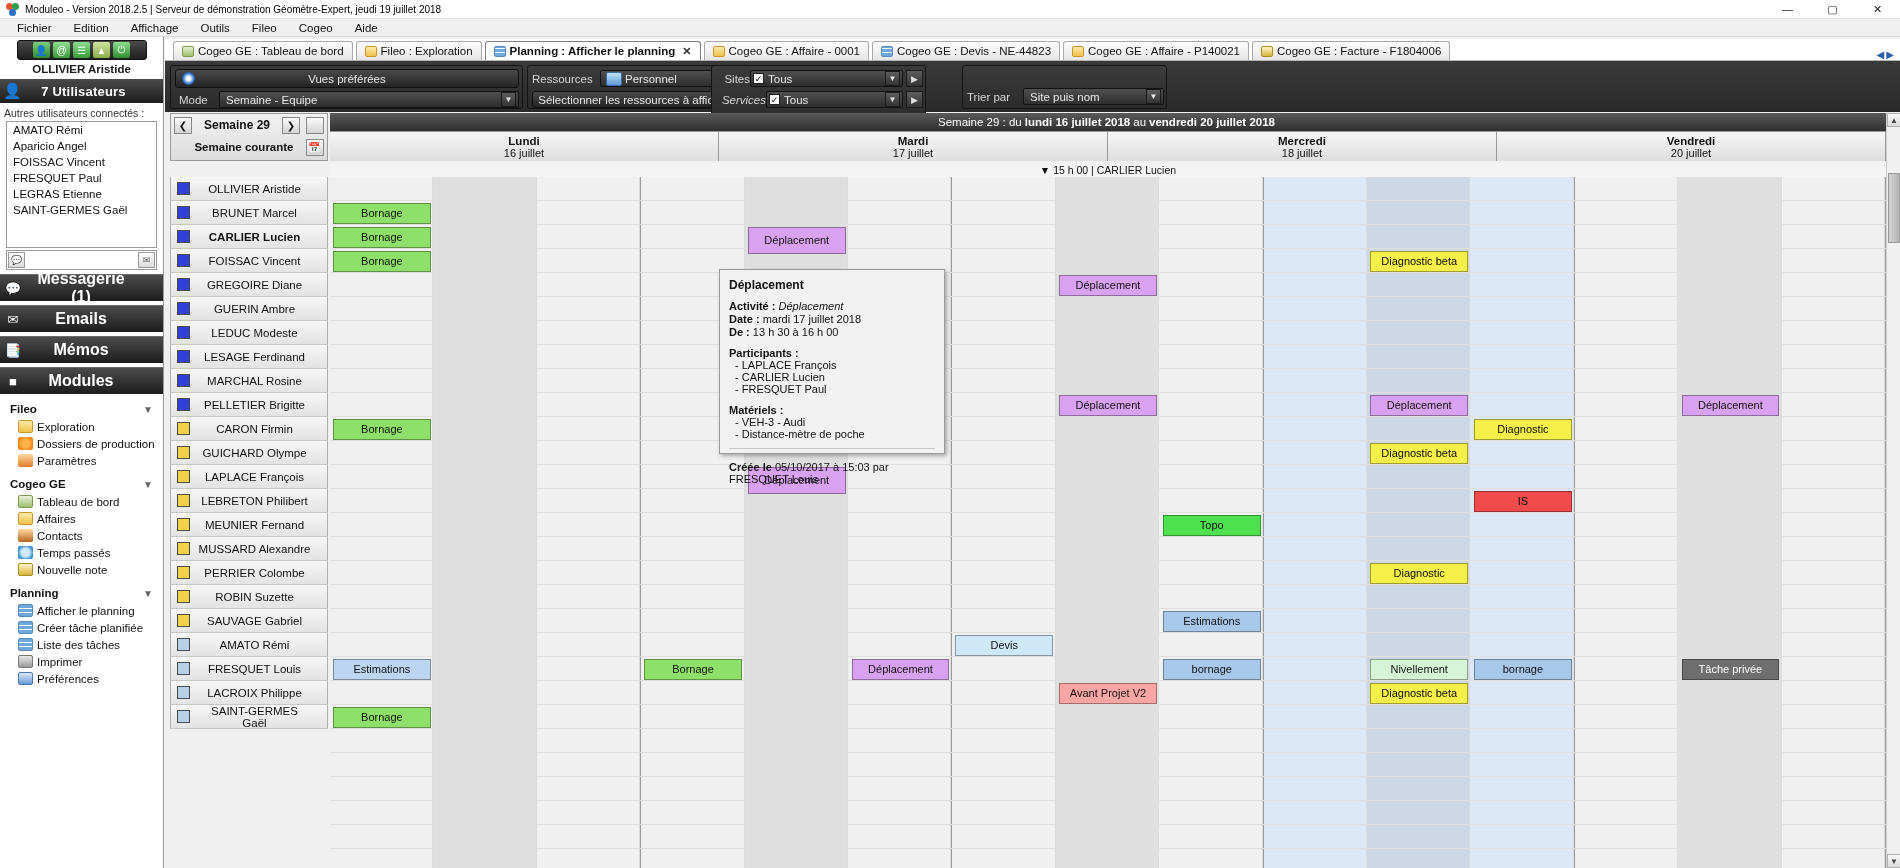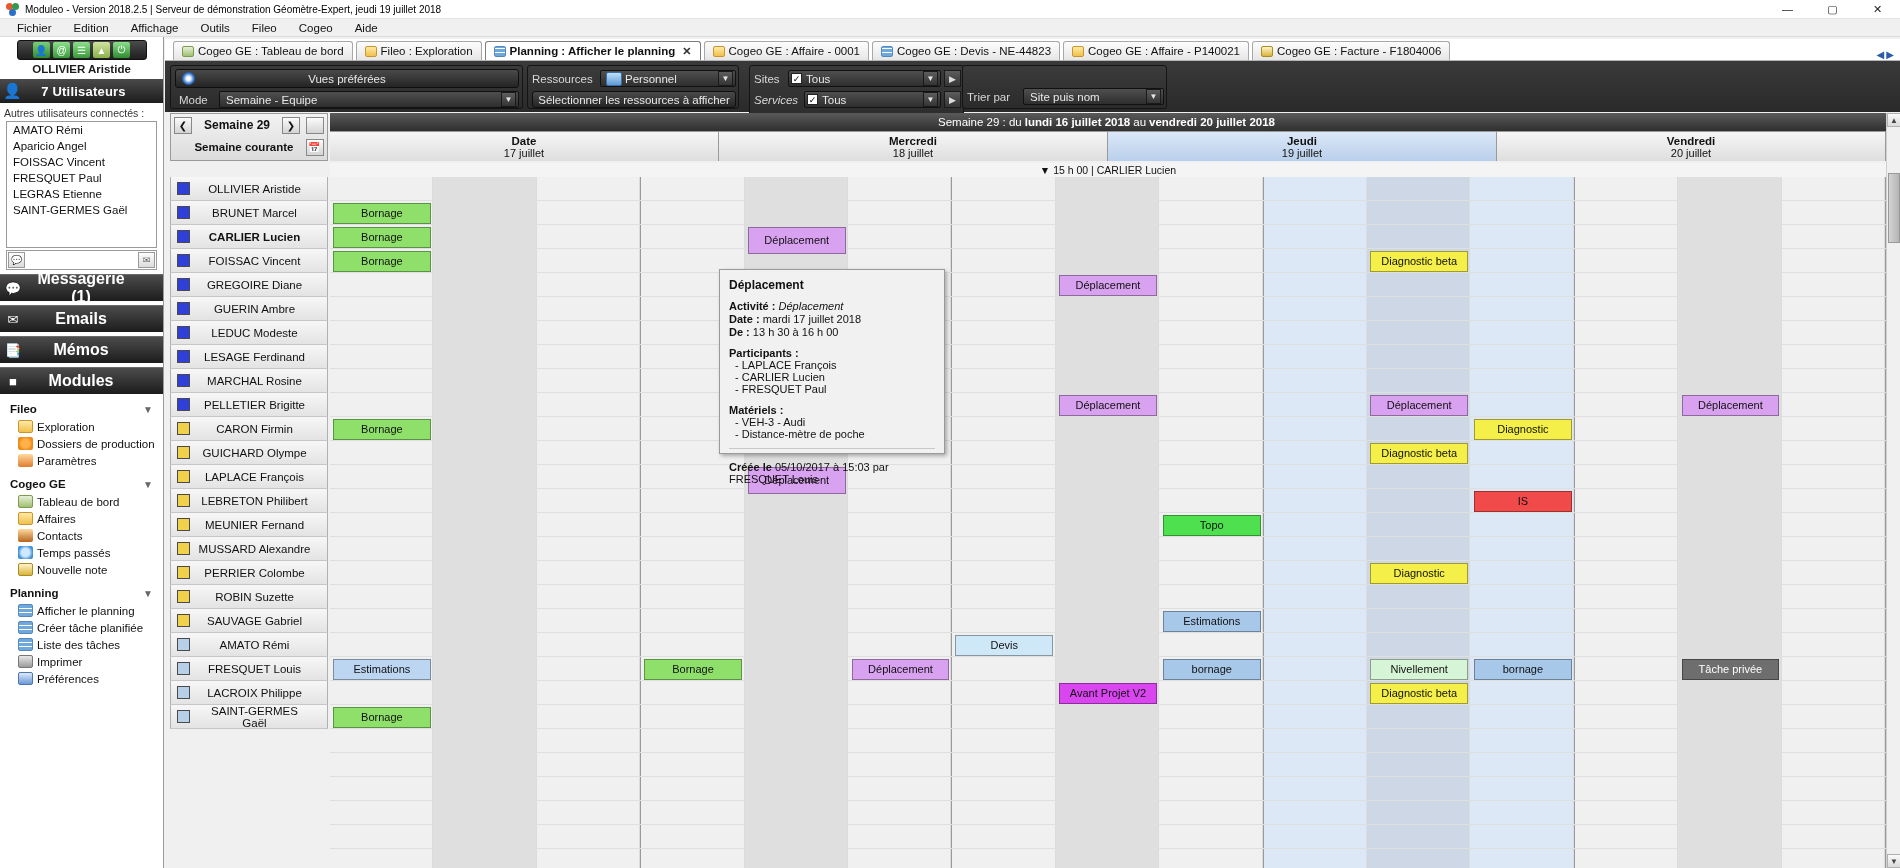--- a/index.html
+++ b/index.html
@@ -421,21 +421,21 @@
         <span class="lbl-dark" style="width:68px;">Ressources</span>
         <div class="combo" style="flex:1;">
           <span style="width:16px;height:14px;margin:0 3px;background:linear-gradient(#bfe0f7,#5e9ad6);border:1px solid #3a6ea5;border-radius:2px;"></span>
           <span>Personnel</span>
           <span class="arw">▼</span>
         </div>
       </div>
       <div class="btn3d" style="position:absolute; left:4px; top:25px; width:204px; height:17px;">Sélectionner les ressources à afficher</div>
     </div>
 
-    <div class="grp" style="left:584px; top:4px; width:215px; height:59px;">
+    <div class="grp" style="left:546px; top:4px; width:215px; height:59px;text-align:right;">
       <div style="position:absolute; left:4px; top:3px; width:207px; height:19px; display:flex; align-items:center;">
         <span class="lbl-dark" style="width:34px;">Sites</span>
         <div class="combo" style="flex:1;">
           <span class="chk">✓</span>
           <span>Tous</span>
           <span class="arw">▼</span>
         </div>
         <div class="sqbtn" style="margin-left:3px;">▶</div>
       </div>
       <div style="position:absolute; left:4px; top:25px; width:207px; height:17px; display:flex; align-items:center;">
@@ -475,30 +475,30 @@
 
   <div class="calheadbar">
     <span>Semaine 29 : du</span>
     <b>lundi 16 juillet 2018</b>
     <span>au</span>
     <b>vendredi 20 juillet 2018</b>
   </div>
 
   <div class="dayheads">
     <div class="dayhead">
-      <span class="dn">Date</span>
+      <span class="dn">Lundi</span>
+      <span class="dd">16 juillet</span>
+    </div>
+    <div class="dayhead">
+      <span class="dn">Mardi</span>
       <span class="dd">17 juillet</span>
     </div>
     <div class="dayhead">
       <span class="dn">Mercredi</span>
       <span class="dd">18 juillet</span>
-    </div>
-    <div class="dayhead today">
-      <span class="dn">Jeudi</span>
-      <span class="dd">19 juillet</span>
     </div>
     <div class="dayhead">
       <span class="dn">Vendredi</span>
       <span class="dd">20 juillet</span>
     </div>
   </div>
 
   <div class="totalrow">▼ 15 h 00 | CARLIER Lucien</div>
 
   <div class="reslist" id="reslist">
@@ -665,21 +665,21 @@
         <div class="ev" style="left: 314.2px; width: 97.7333px; top: 482px; background: rgb(142, 224, 106);">Bornage</div>
         <div class="ev two" style="left: 417.933px; width: 97.7333px; top: 50px; background: rgb(217, 162, 240);">Déplacement</div>
         <div class="ev two" style="left: 417.933px; width: 97.7333px; top: 290px; background: rgb(217, 162, 240);">Déplacement</div>
         <div class="ev" style="left: 521.667px; width: 97.7333px; top: 482px; background: rgb(217, 162, 240);">Déplacement</div>
         <div class="ev" style="left: 625.4px; width: 97.7333px; top: 458px; background: rgb(207, 232, 247);">Devis</div>
         <div class="ev" style="left: 729.133px; width: 97.7333px; top: 98px; background: rgb(217, 162, 240);">Déplacement</div>
         <div class="ev" style="left: 729.133px; width: 97.7333px; top: 218px; background: rgb(217, 162, 240);">Déplacement</div>
         <div class="ev" style="left: 832.867px; width: 97.7333px; top: 338px; background: rgb(78, 224, 78);">Topo</div>
         <div class="ev" style="left: 832.867px; width: 97.7333px; top: 434px; background: rgb(168, 200, 234);">Estimations</div>
         <div class="ev" style="left: 832.867px; width: 97.7333px; top: 482px; background: rgb(168, 200, 234);">bornage</div>
-        <div class="ev" style="left: 729.133px; width: 97.7333px; top: 506px; background: #d946ef;">Avant Projet V2</div>
+        <div class="ev" style="left: 729.133px; width: 97.7333px; top: 506px; background: #fca5a5;">Avant Projet V2</div>
         <div class="ev" style="left: 1040.33px; width: 97.7333px; top: 74px; background: rgb(245, 239, 74);">Diagnostic beta</div>
         <div class="ev" style="left: 1040.33px; width: 97.7333px; top: 218px; background: rgb(217, 162, 240);">Déplacement</div>
         <div class="ev" style="left: 1040.33px; width: 97.7333px; top: 266px; background: rgb(245, 239, 74);">Diagnostic beta</div>
         <div class="ev" style="left: 1040.33px; width: 97.7333px; top: 386px; background: rgb(245, 239, 74);">Diagnostic</div>
         <div class="ev" style="left: 1040.33px; width: 97.7333px; top: 482px; background: rgb(214, 245, 214);">Nivellement</div>
         <div class="ev" style="left: 1040.33px; width: 97.7333px; top: 506px; background: rgb(245, 239, 74);">Diagnostic beta</div>
         <div class="ev" style="left: 1144.07px; width: 97.7333px; top: 242px; background: rgb(245, 239, 74);">Diagnostic</div>
         <div class="ev" style="left: 1144.07px; width: 97.7333px; top: 314px; background: rgb(240, 74, 74);">IS</div>
         <div class="ev" style="left: 1144.07px; width: 97.7333px; top: 482px; background: rgb(168, 200, 234);">bornage</div>
         <div class="ev" style="left: 1351.53px; width: 97.7333px; top: 218px; background: rgb(217, 162, 240);">Déplacement</div>

